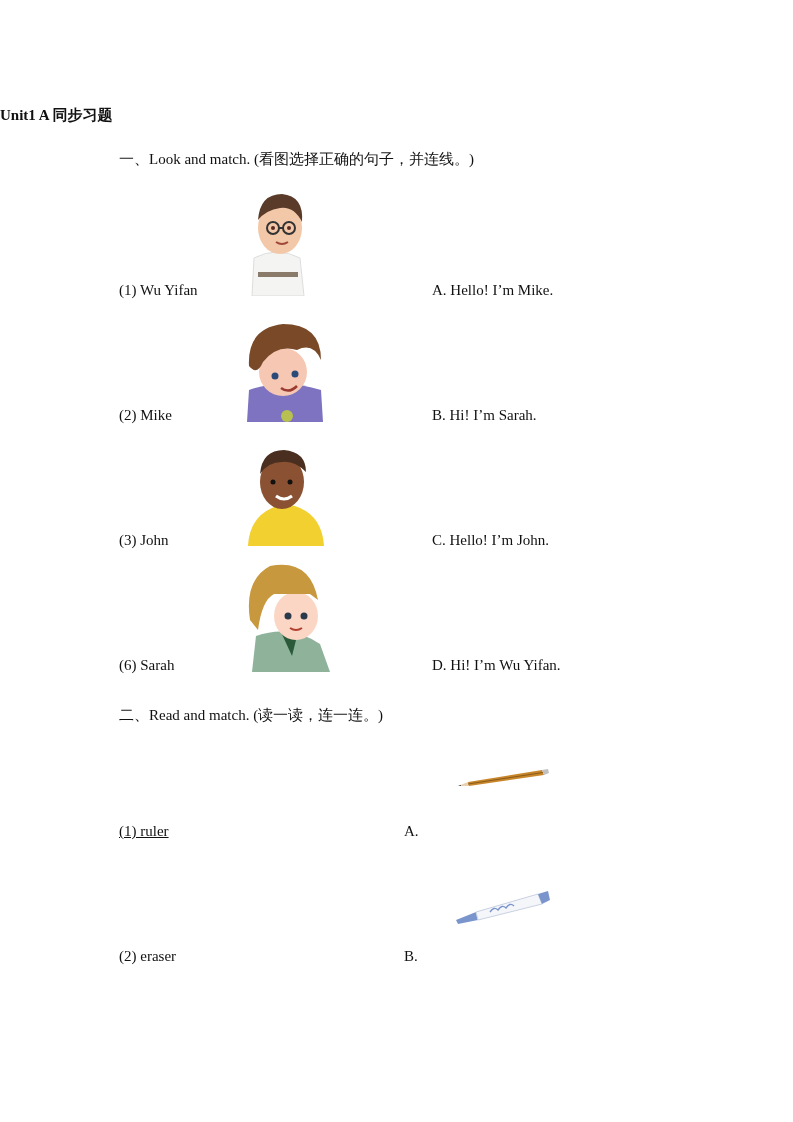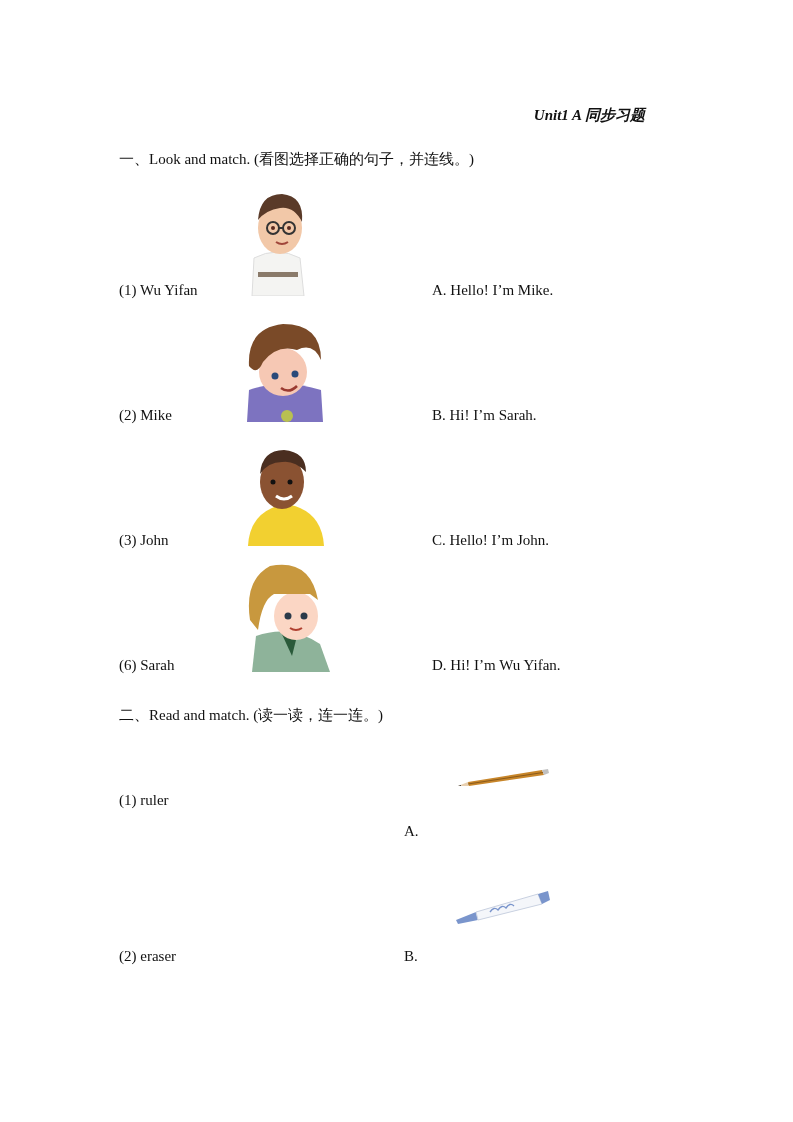--- a/index.html
+++ b/index.html
@@ -3,22 +3,22 @@
 <meta charset="utf-8">
 <style>
   html, body { margin: 0; padding: 0; background: #ffffff; }
   body {
     width: 793px; height: 1122px; position: relative; overflow: hidden;
     font-family: "Liberation Serif", "DejaVu Serif", serif;
     color: #111;
   }
   .abs { position: absolute; }
   .title {
-    top: 106px; left: 0; width: 645px; text-align: right;
-    font-weight: bold; font-size: 15px; font-style: italic;
+    top: 106px; left: 0; width: 645px; text-align: left;
+    font-weight: bold; font-size: 15px;
   }
   .section-head { font-size: 15px; left: 119px; }
   .item-label { font-size: 15px; left: 119px; }
   .choice { font-size: 15px; text-align: right; }
   .pic { display: block; }
 </style>
 </head>
 <body>
 
 <div class="abs title">Unit1 A  同步习题</div>
@@ -87,17 +87,17 @@
   <polygon points="86,4 92,3 93,7 88,9" fill="#c0c0c0"></polygon>
 </svg>
 
 <svg class="abs pic" style="left:454px;top:886px;" width="98" height="40" viewBox="0 0 98 40">
   <polygon points="2,34 22,26 24,34 4,38" fill="#7a95cc"></polygon>
   <polygon points="22,26 84,8 88,18 24,34" fill="#f4f6fa" stroke="#c8d0e0"></polygon>
   <polygon points="84,8 94,5 96,14 88,18" fill="#7a95cc"></polygon>
   <path d="M36 26 q4 -6 8 -2 q4 -6 8 -2 q4 -6 8 -2" stroke="#7a95cc" stroke-width="1.4" fill="none"></path>
 </svg>
 
-<div class="abs item-label" style="top:792px;">(1) ruler</div>
+<div class="abs item-label" style="top:823px;text-decoration:underline;">(1) ruler</div>
 <div class="abs item-label" style="top:948px;">(2) eraser</div>
 
 <div class="abs choice" style="left:404px;top:823px;">A.</div>
 <div class="abs choice" style="left:404px;top:948px;">B.</div>
 
 </body></html>

